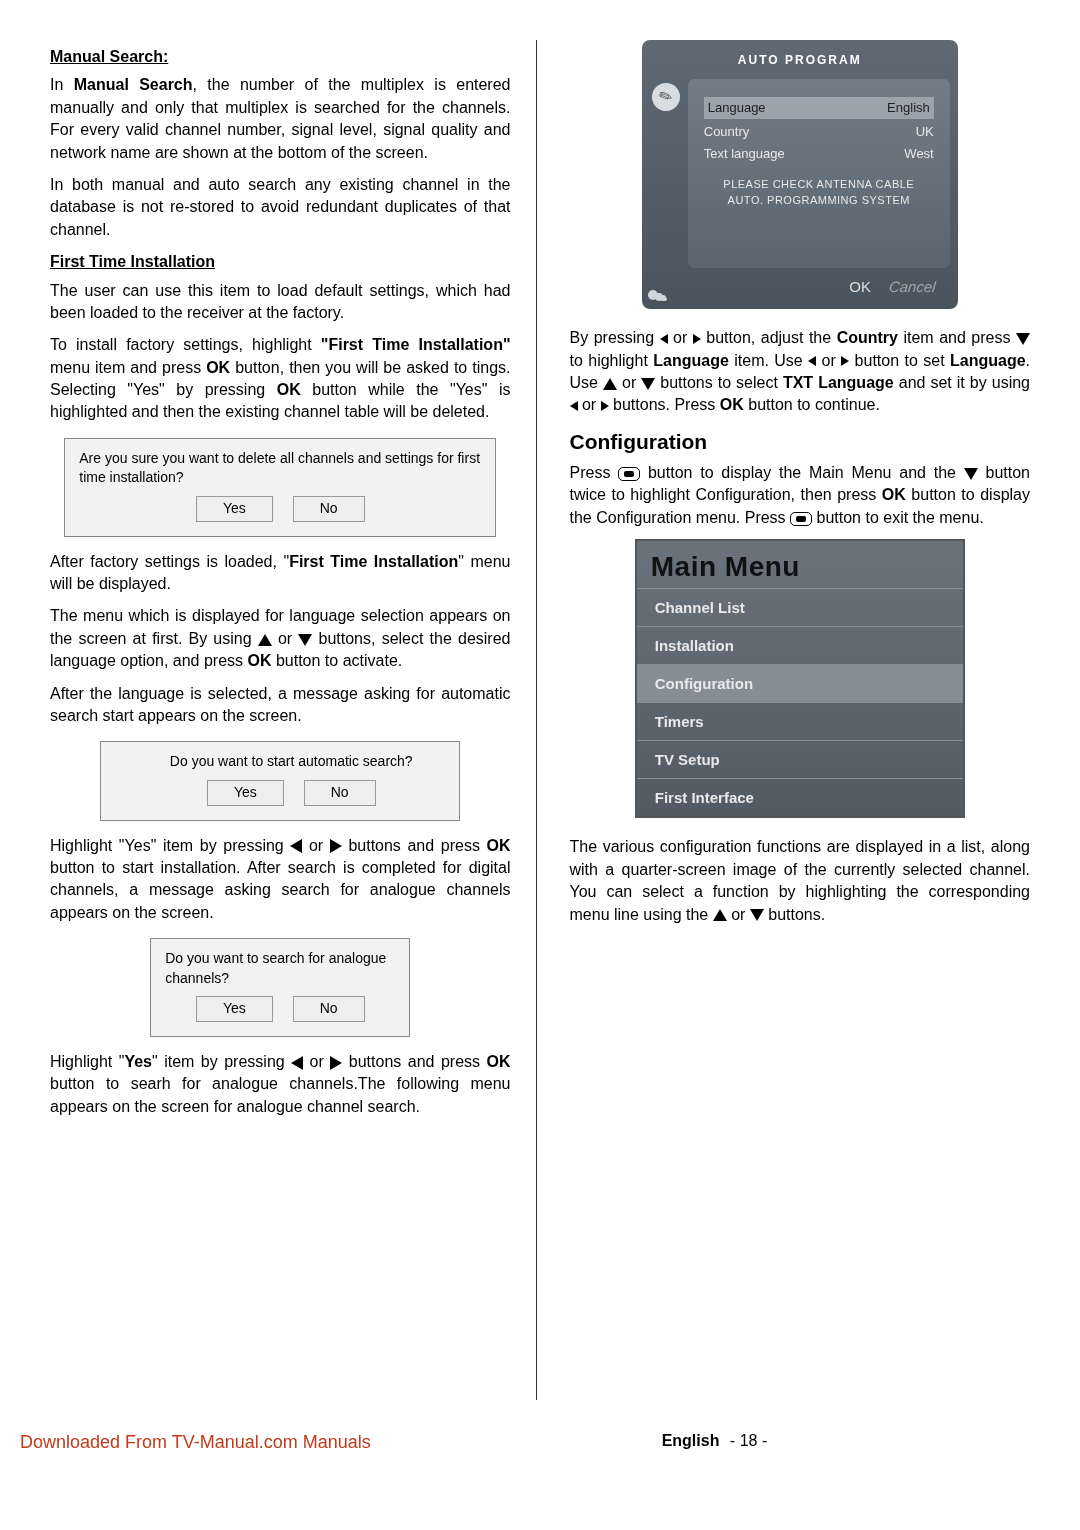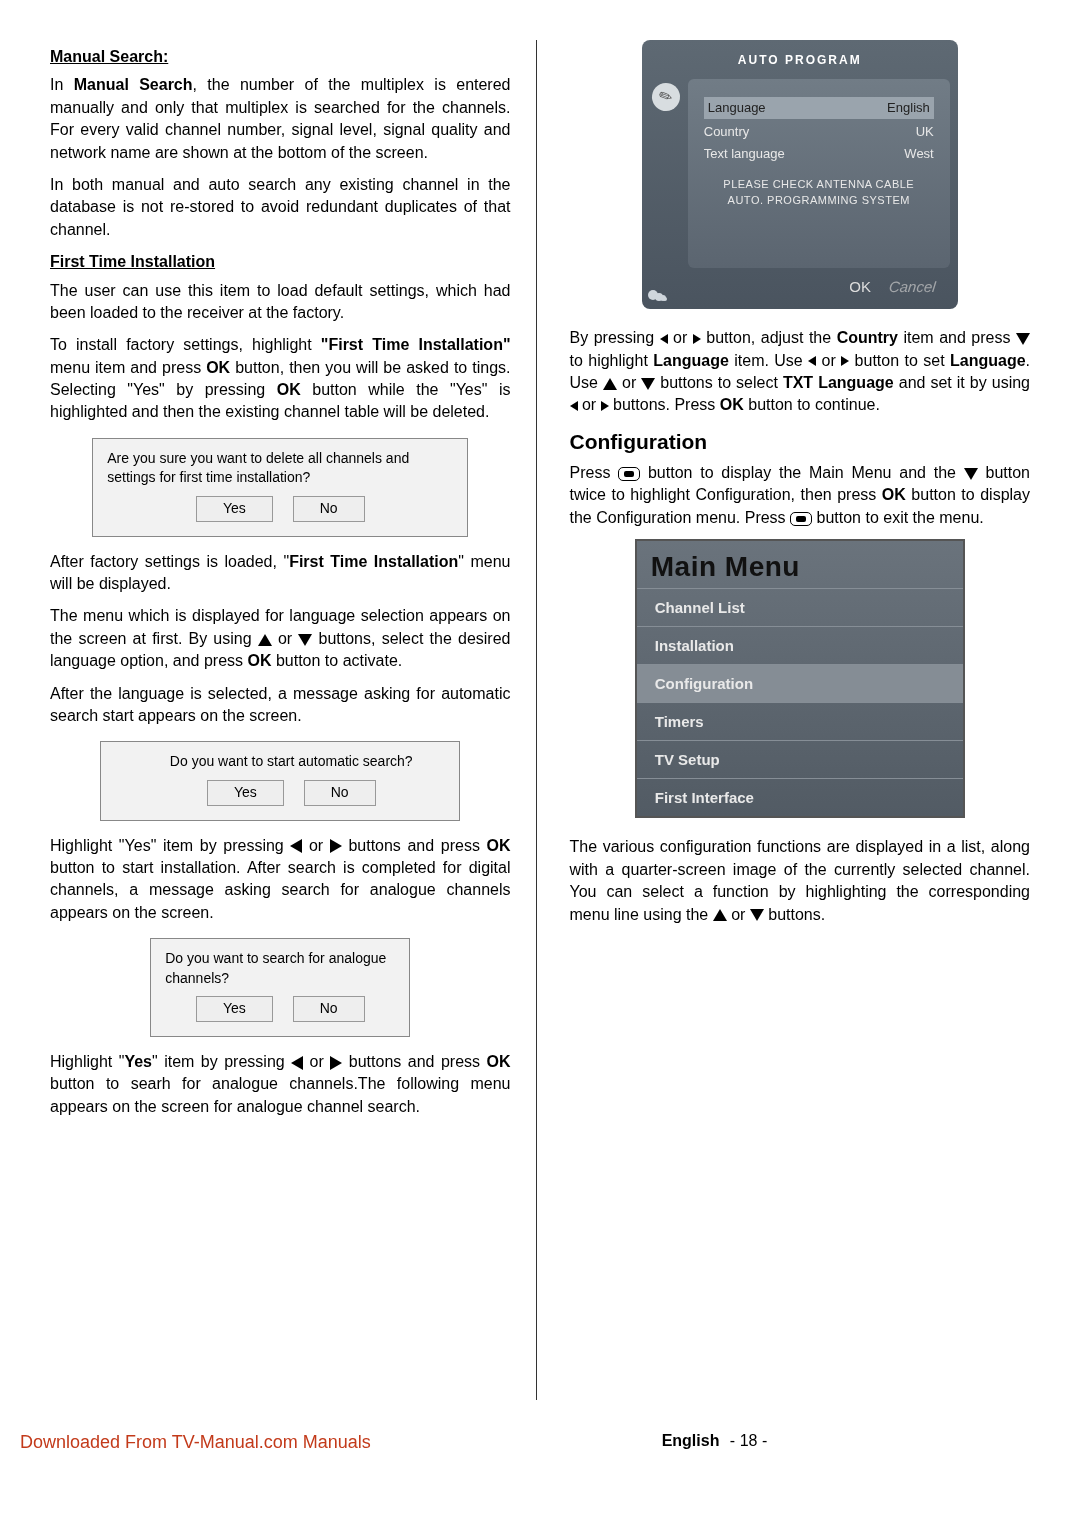--- a/index.html
+++ b/index.html
@@ -39,21 +39,21 @@
   .b { font-weight: bold; }
 
   
   .dialog {
     border: 1px solid #888;
     background: #f2f2f2;
     margin: 14px auto;
     padding: 10px 14px 14px 14px;
     font-size: 14px;
   }
-  .dialog-wide { width: 376px; }
+  .dialog-wide { width: 432px; }
   .dialog-med  { width: 360px; padding-left: 36px; }
   .dialog-sm   { width: 260px; }
   .dialog-txt  { margin-bottom: 8px; text-align: left; }
   .dialog-btns { display: flex; justify-content: center; gap: 20px; }
   .dialog-btn {
     border: 1px solid #999;
     background: #eee;
     padding: 2px 26px;
     font-size: 14px;
   }

